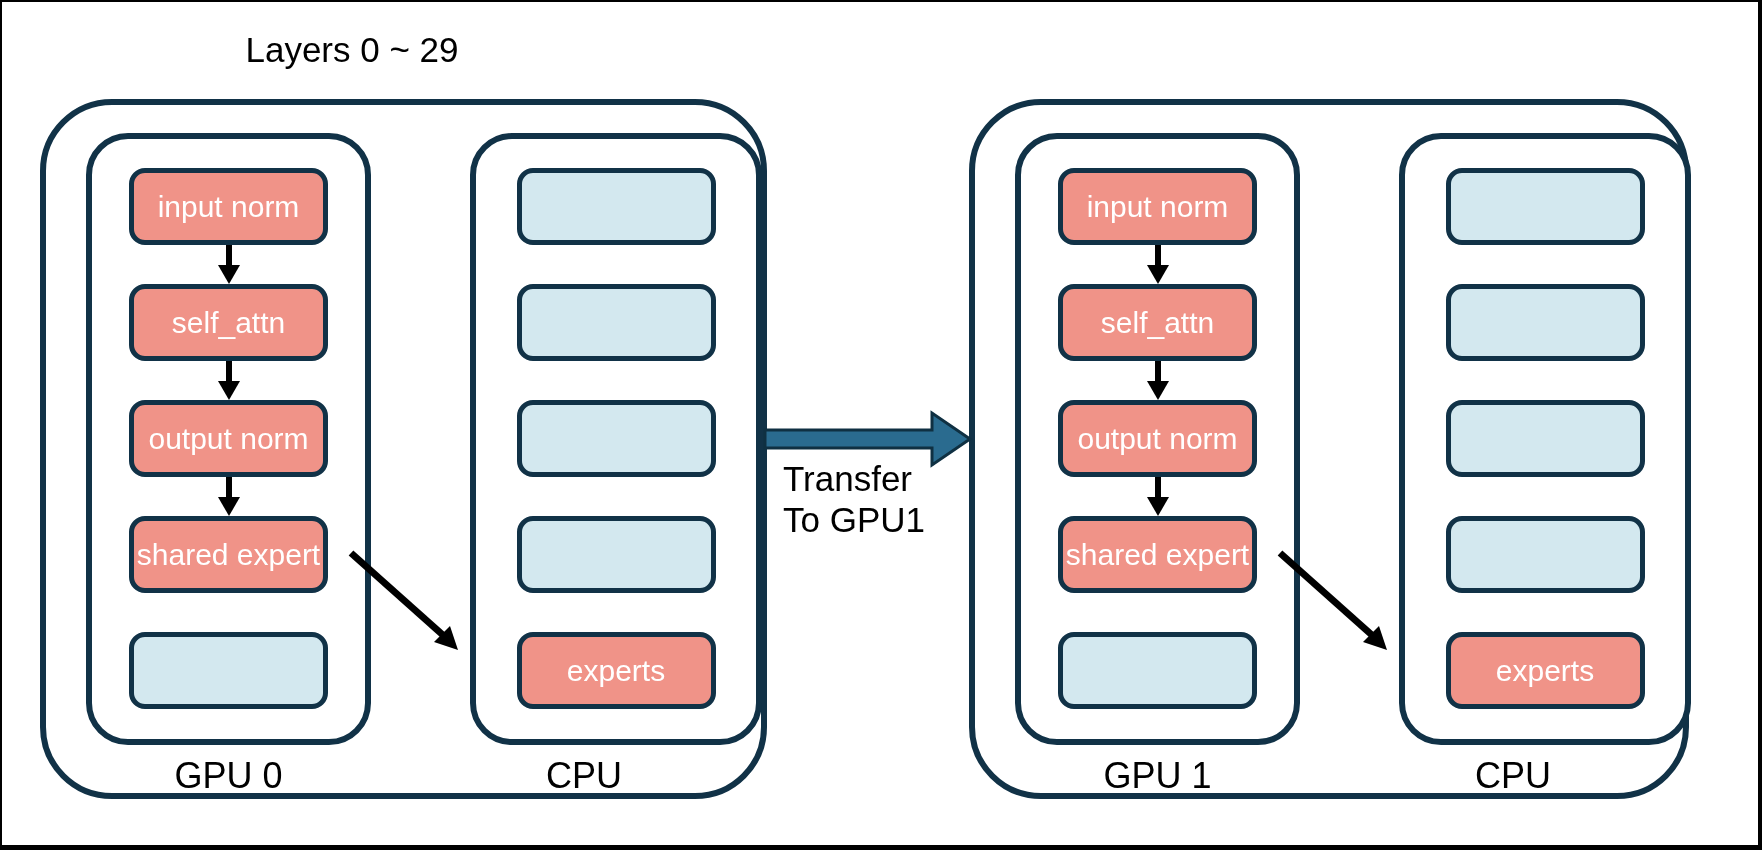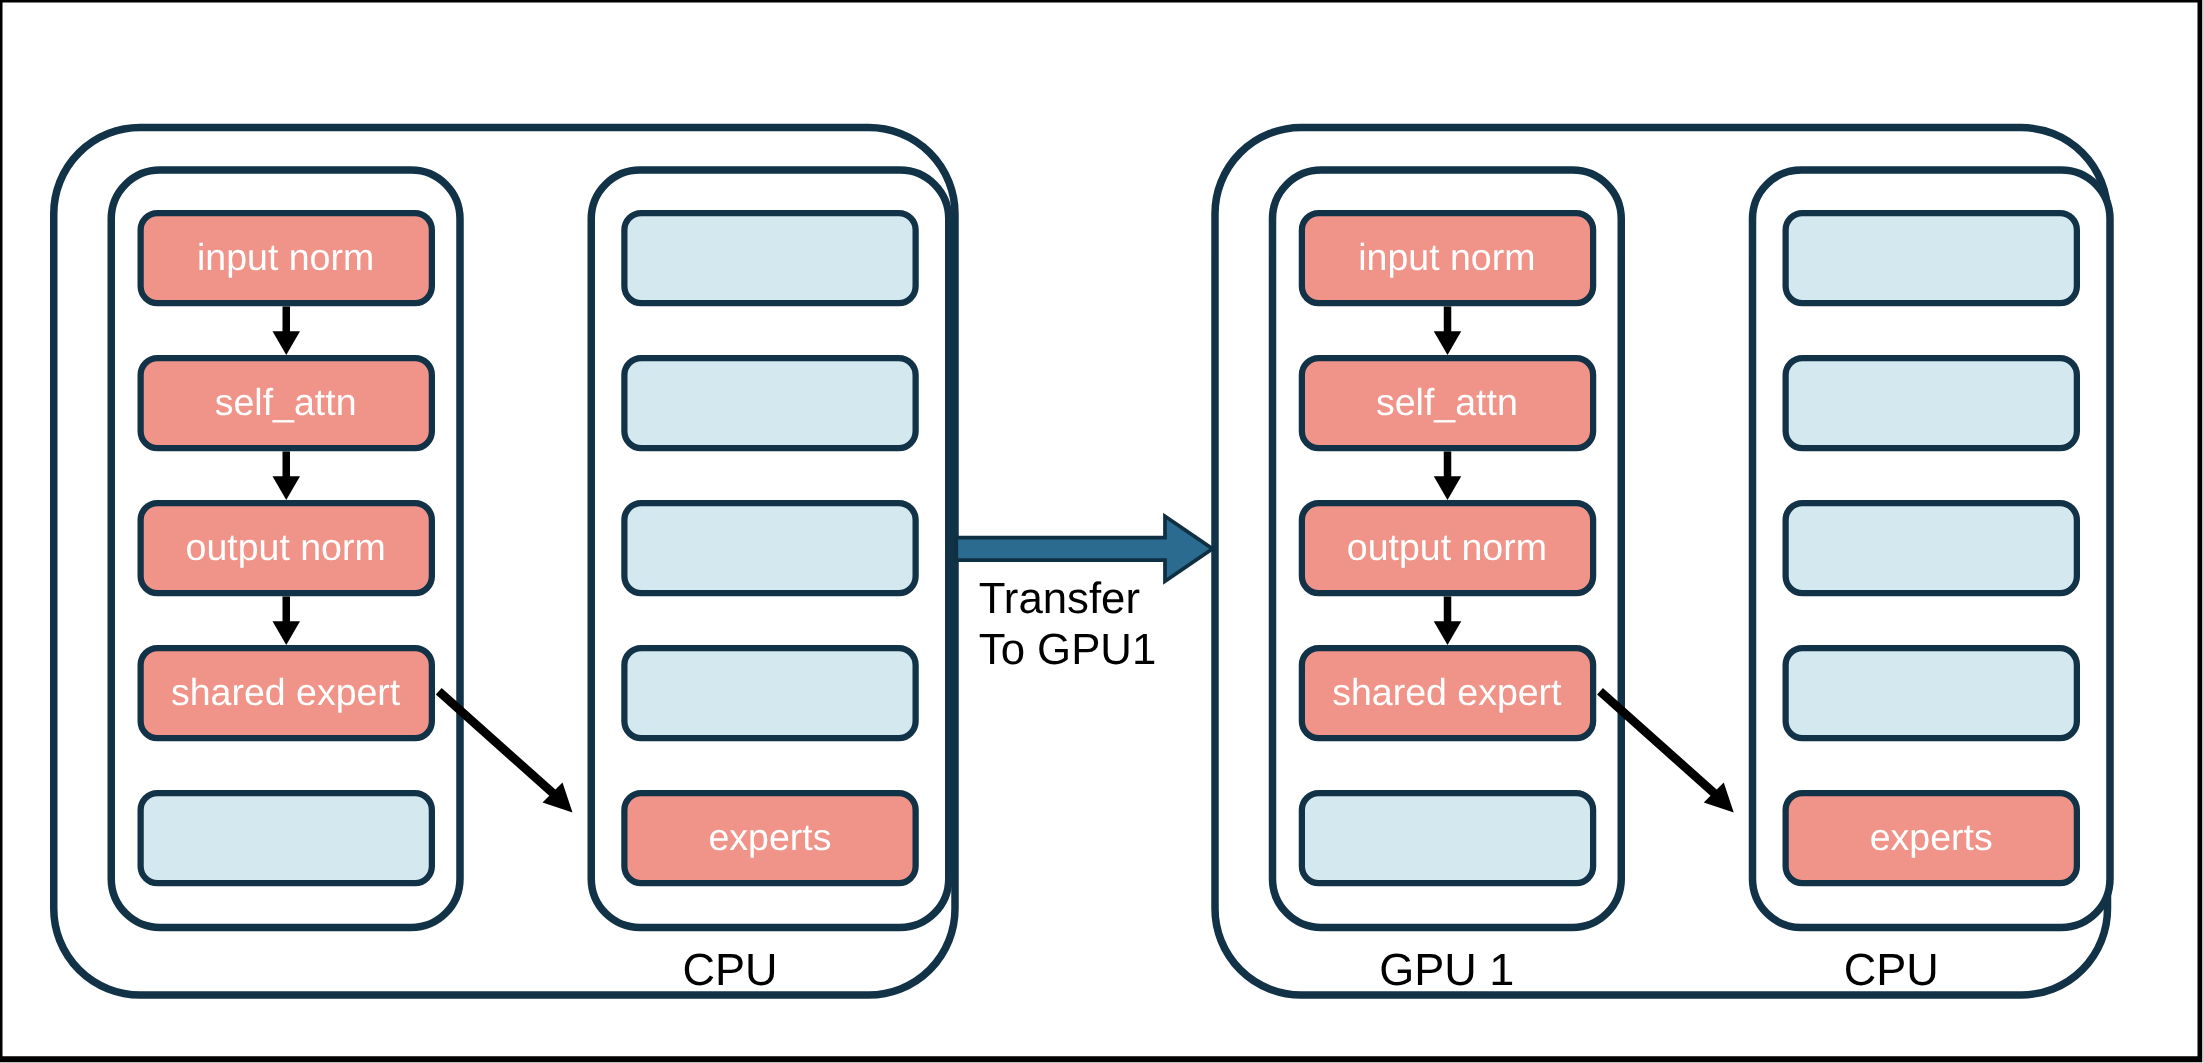--- a/index.html
+++ b/index.html
@@ -36,21 +36,21 @@
     box-sizing:border-box;
     border:6px solid var(--outline);
     border-radius:42px;
     background:#fff;
     display:flex;flex-direction:column;align-items:center;
     padding:29px 0;
   }
   .gpu-col{left:40px;width:285px;}
   .cpu-col{left:392px;width:292px;margin-left:32px;}
   .block{
-    width:238px;height:77px;flex:none;
+    width:199px;height:77px;flex:none;
     box-sizing:border-box;
     border:5px solid var(--outline);
     border-radius:16px;
     display:flex;align-items:center;justify-content:center;
     font-size:30px;color:var(--text-light);
     white-space:nowrap;
     text-align:center;
   }
   .block.module{background:var(--salmon);}
   .block.empty{background:var(--light-blue);}
@@ -77,20 +77,21 @@
     position:absolute;left:781px;top:456px;
     font-size:35px;line-height:41px;color:var(--text-dark);
     white-space:nowrap;
   }
 </style>
 </head>
 <body>
 
 <div class="canvas">
 
+  <div class="group-title title-left">Layers 0 ~ 29</div>
 
   <div class="group group-left">
 
     <div class="inner-col gpu-col">
       <div class="block module">
         <span>input norm</span>
       </div>
       <div class="gap">
         <svg width="30" height="39" viewBox="0 0 30 39">
             <line x1="15" y1="0" x2="15" y2="22" stroke="#000" stroke-width="6"></line>
@@ -129,20 +130,21 @@
       <div class="gap"></div>
       <div class="block empty"></div>
       <div class="gap"></div>
       <div class="block empty"></div>
       <div class="gap"></div>
       <div class="block module">
         <span>experts</span>
       </div>
     </div>
 
+    <div class="col-label gpu-label">GPU 0</div>
     <div class="col-label cpu-label">CPU</div>
 
     <svg class="diag-svg" width="727" height="700" viewBox="0 0 727 700">
       <line x1="305" y1="448" x2="398" y2="531" stroke="#000" stroke-width="7"></line>
       <polygon points="412,545 404,521 388,537" fill="#000"></polygon>
     </svg>
   </div>
 
   <div class="group group-right">
 

